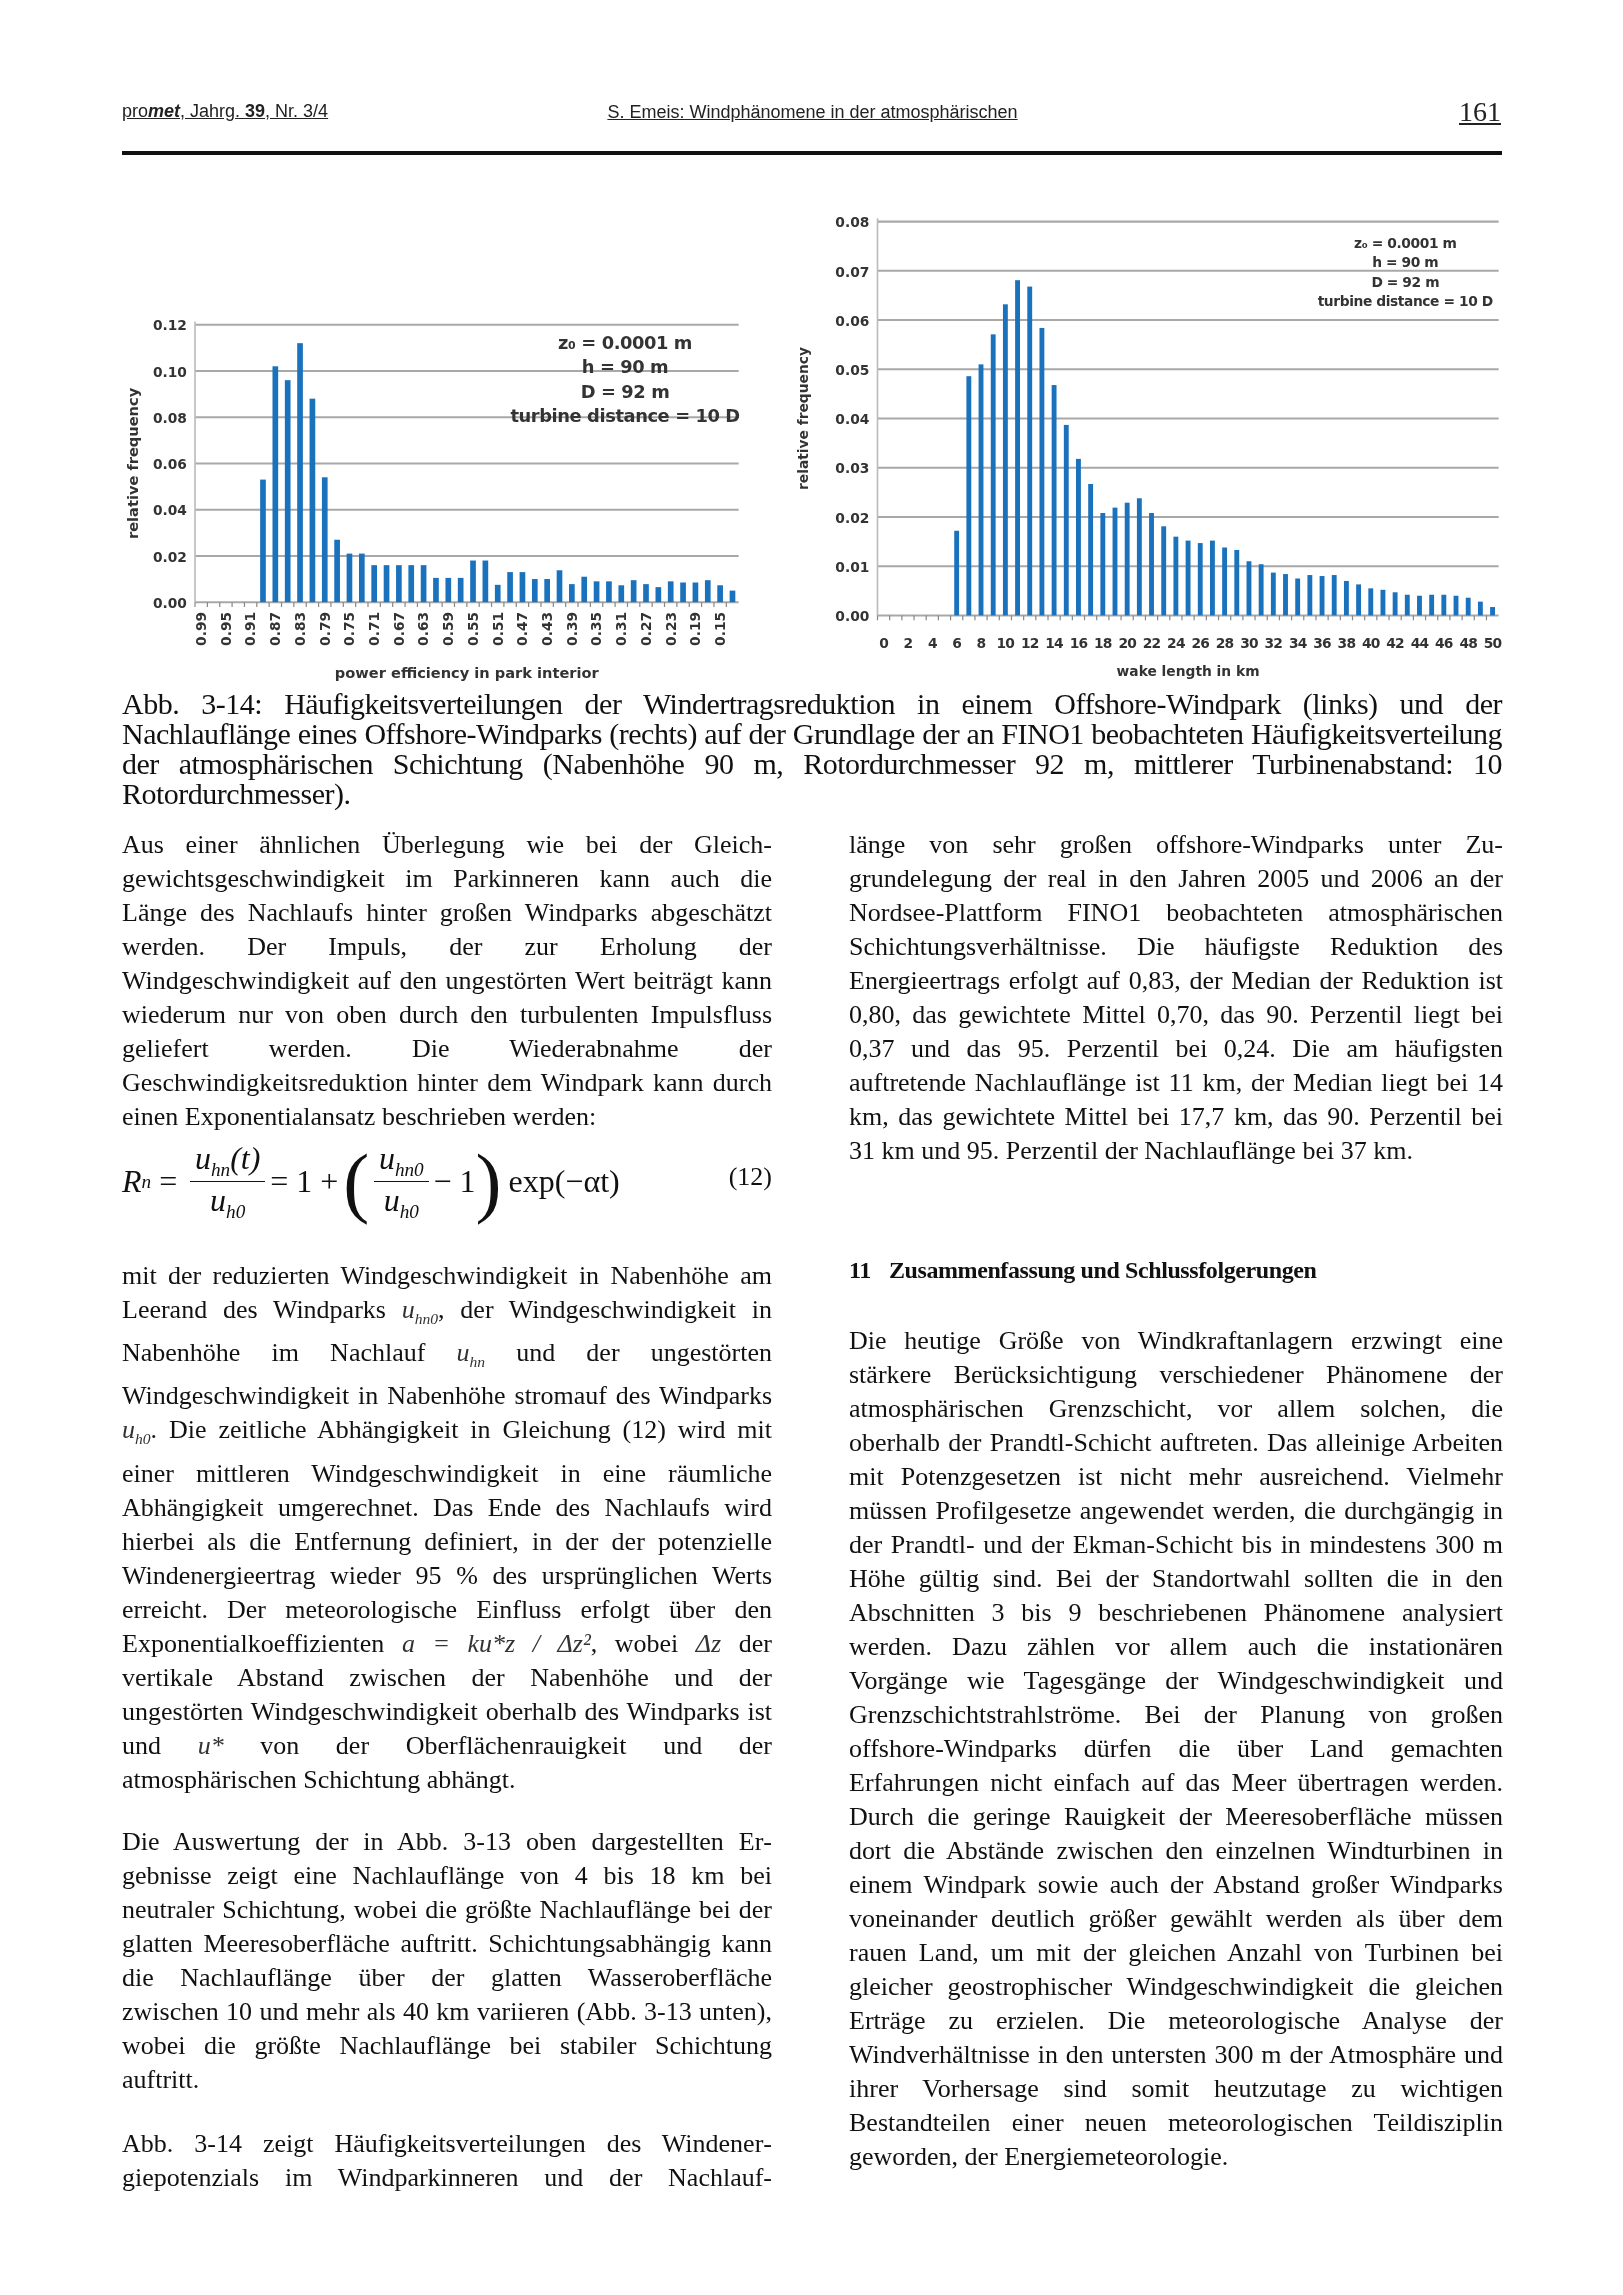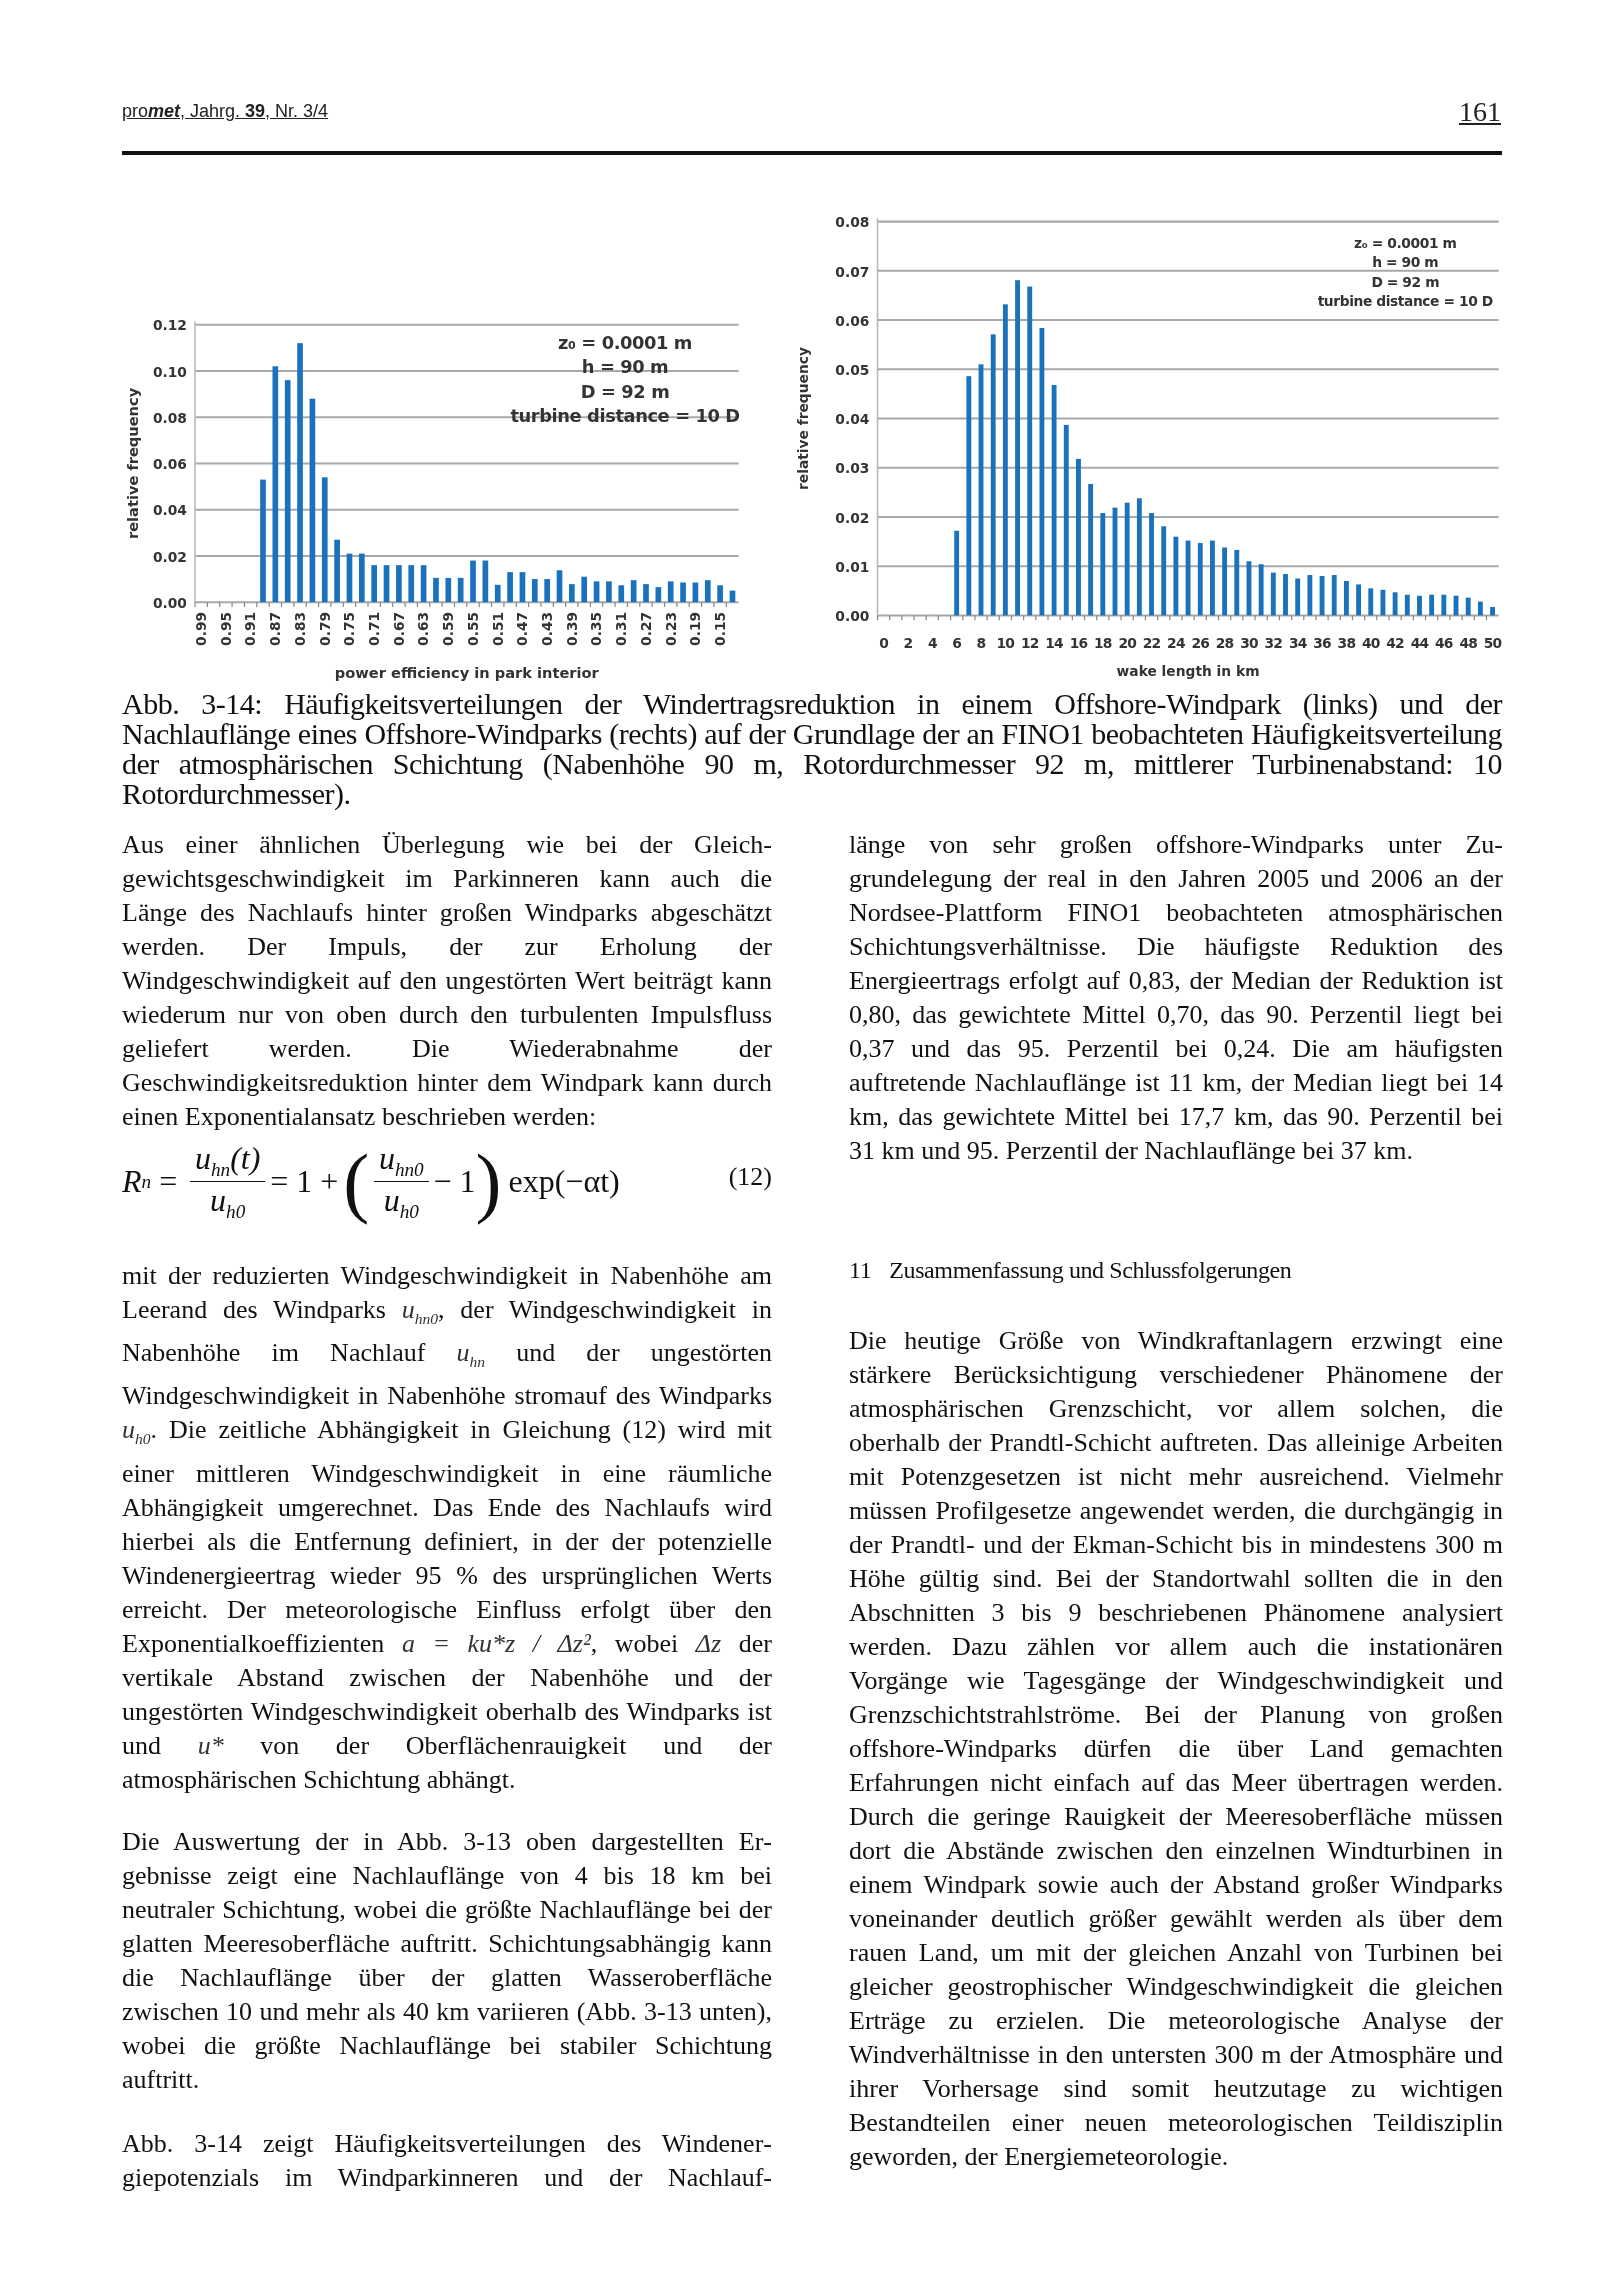--- a/index.html
+++ b/index.html
@@ -21,36 +21,37 @@
          text-align: justify; hyphens: manual; }
   .col-left { left: 122px; width: 650px; }
   .col-right { left: 849px; width: 654px; }
   .col p { margin: 0; }
   .p1 { top: 828px; }
   .eq { position: absolute; left: 122px; top: 1133px; width: 650px; height: 97px; font-family: "Liberation Serif", serif; }
   .p2 { top: 1259px; }
   .p3 { top: 1825px; }
   .p4 { top: 2127px; }
   .rp1 { top: 828px; }
-  .sec-title { position: absolute; left: 849px; top: 1257px; font-family: "Liberation Serif", serif; font-weight: normal; font-size: 24px; letter-spacing: -0.4px; }
+  .sec-title { position: absolute; left: 849px; top: 1257px; font-family: "Liberation Serif", serif; font-weight: bold; font-size: 24px; letter-spacing: -0.4px; }
   .sec-num { margin-right: 18px; }
   .rp2 { top: 1324px; font-family: Liberation Serif, serif; }
   i.m { font-style: italic; color: #333; }
   sub { font-size: 60%; }
   .frac { display: inline-block; vertical-align: middle; text-align: center; margin: 0 4.9px; }
   .frac span { display: block; padding: 0 4.9px; }
   .frac .num { border-bottom: 1.6px solid #111; }
 </style>
 </head>
 <body>
 
 <div class="hdr hdr-left">
   <span>pro</span><b><i>met</i></b><span>, Jahrg. </span><b class="num">39</b><span>, Nr. 3/4</span>
 </div>
 <div class="hdr hdr-center">
+  <div>S. Emeis: Windphänomene in der atmosphärischen</div>
 </div>
 <div class="hdr hdr-page">161</div>
 <div class="hdr-rule"></div>
 
 <div class="chart" id="chart-left" style="left:122px; top:300px; width:641px; height:382px;">
   <svg id="svg-left" width="641" height="382" viewBox="0 0 790 470">
       <line x1="90" x2="760" y1="372" y2="372" stroke="#a8a8a8" stroke-width="2.5"></line>
       <text x="80" y="379" text-anchor="end" font-size="17" fill="#333" font-weight="bold" font-family="DejaVu Sans, sans-serif">0.00</text>
       <line x1="90" x2="760" y1="315" y2="315" stroke="#a8a8a8" stroke-width="2.5"></line>
       <text x="80" y="322" text-anchor="end" font-size="17" fill="#333" font-weight="bold" font-family="DejaVu Sans, sans-serif">0.02</text>

